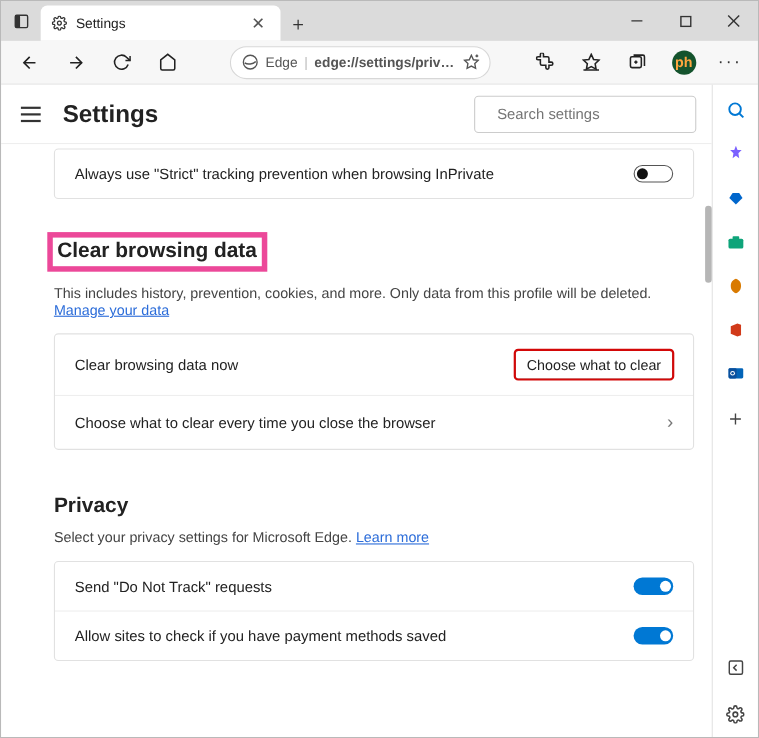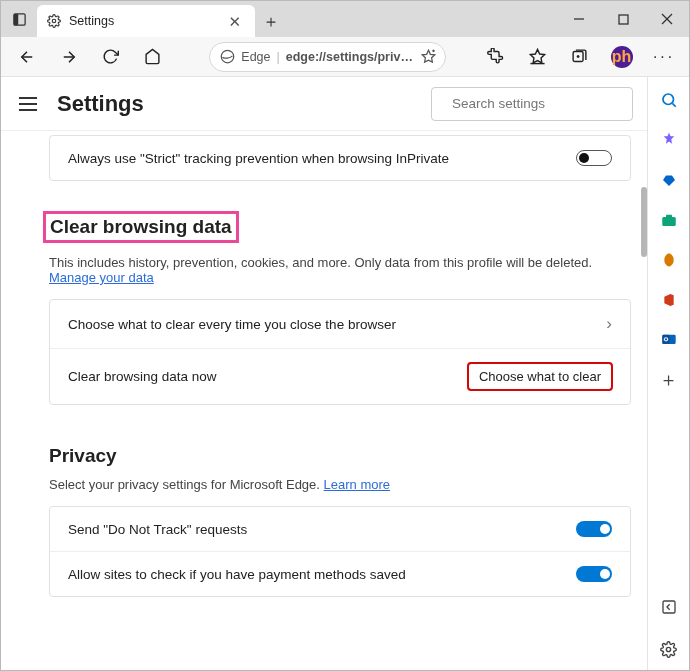--- a/index.html
+++ b/index.html
@@ -23,21 +23,21 @@
   
   .toolbar { height: 40px; background: #f7f7f7; display:flex; align-items:center; gap:19px; padding: 0 14px; border-bottom:1px solid #e3e3e3; }
   .tbbtn { width:32px; height:32px; display:flex; align-items:center; justify-content:center; border-radius:4px; }
   .divider-l { width:10px; }
   .addressbar { flex: 0 0 234px; height:30px; background:#fff; border:1px solid #d7d7d7; border-radius:16px; display:flex; align-items:center; gap:6px; padding:0 6px 0 10px; font-size:12.5px; color:#444; }
   .addressbar .edge-label { color:#555; }
   .addressbar .sep { color:#bbb; }
   .addressbar .url { color:#555; flex:1; overflow:hidden; white-space:nowrap; text-overflow:ellipsis;font-weight:bold; }
   .addressbar .star { margin-left:auto; width:20px; height:20px; display:flex; align-items:center; justify-content:center; }
   .spacer { flex:1; }
-  .avatar { width:22px; height:22px; border-radius:50%; background:#4c1d95; color:#ffa63f; font-size:16px; font-weight:700; display:flex; align-items:center; justify-content:center; }
+  .avatar { width:22px; height:22px; border-radius:50%; background:#14532d; color:#ffa63f; font-size:13px; font-weight:700; display:flex; align-items:center; justify-content:center; }
   .dots3 { font-size:16px; letter-spacing:2px; color:#333; }
 
   
   .shell { flex:1; display:flex; background:#fff; }
   .page { flex:1; display:flex; flex-direction:column; position:relative; }
   .sidebar { width:42px; border-left:1px solid #e3e3e3; display:flex; flex-direction:column; align-items:center; gap:18px; padding-top:12px; }
   .side-icon { width:22px; height:22px; display:flex; align-items:center; justify-content:center; font-size:17px; }
 
   
   .settings-header { height:54px; display:flex; align-items:center; gap:16px; padding:0 14px; border-bottom:1px solid #eee; }
@@ -50,21 +50,21 @@
   
   .scroll-body { flex:1; overflow:hidden; position:relative; padding:0 16px 20px 48px; }
   .card { border:1px solid #e1e1e1; border-radius:4px; background:#fff; }
   .row { display:flex; align-items:center; padding:14px 18px; font-size:13.5px; color:#222; }
   .row + .row { border-top:1px solid #eee; }
   .row .right { margin-left:auto; display:flex; align-items:center; }
   .h-section { font-size:19px; font-weight:600; color:#222; margin:28px 0 10px; }
   .desc { font-size:13px; color:#444; margin-bottom:14px; }
   .link { color:#2b6cd9; text-decoration:underline; cursor:pointer; }
 
-  .highlight-box { border:3px solid #ec4899; padding:2px 4px; margin-left:-6px; display:inline-block; }
+  .highlight-box { border:5px solid #ec4899; padding:2px 4px; margin-left:-6px; display:inline-block; }
 
   
   .toggle { width:36px; height:16px; border-radius:10px; position:relative; }
   .toggle.off { border:1.5px solid #555; background:#fff; }
   .toggle.off::after { content:""; width:10px; height:10px; background:#111; border-radius:50%; position:absolute; left:2px; top:50%; transform:translateY(-50%); }
   .toggle.on { background:#0078d4; }
   .toggle.on::after { content:""; width:10px; height:10px; background:#fff; border-radius:50%; position:absolute; right:2px; top:50%; transform:translateY(-50%); }
 
   
   .choosebtn { border:1.5px solid #999; border-radius:3px; padding:5px 10px; font-size:13px; color:#222; }
@@ -225,28 +225,28 @@
           <span class="highlight-box">
             <span class="h-section" style="margin:0;">Clear browsing data</span>
           </span>
         </div>
         <div class="desc" style="margin-top:12px;">
           <span>This includes history, prevention, cookies, and more. Only data from this profile will be deleted. </span><br>
           <span class="link">Manage your data</span>
         </div>
         <div class="card">
           <div class="row">
-            <span>Choose what to clear every time you close the browser</span>
-            <span class="chevron-r">›</span>
-          </div>
-          <div class="row">
             <span>Clear browsing data now</span>
             <div class="right">
               <div class="choosebtn outline-red">Choose what to clear</div>
             </div>
+          </div>
+          <div class="row">
+            <span>Choose what to clear every time you close the browser</span>
+            <span class="chevron-r">›</span>
           </div>
         </div>
 
         <div class="h-section" style="margin-top:40px;">Privacy</div>
         <div class="desc">
           <span>Select your privacy settings for Microsoft Edge. </span><span class="link">Learn more</span>
         </div>
         <div class="card">
           <div class="row">
             <span>Send "Do Not Track" requests</span>

